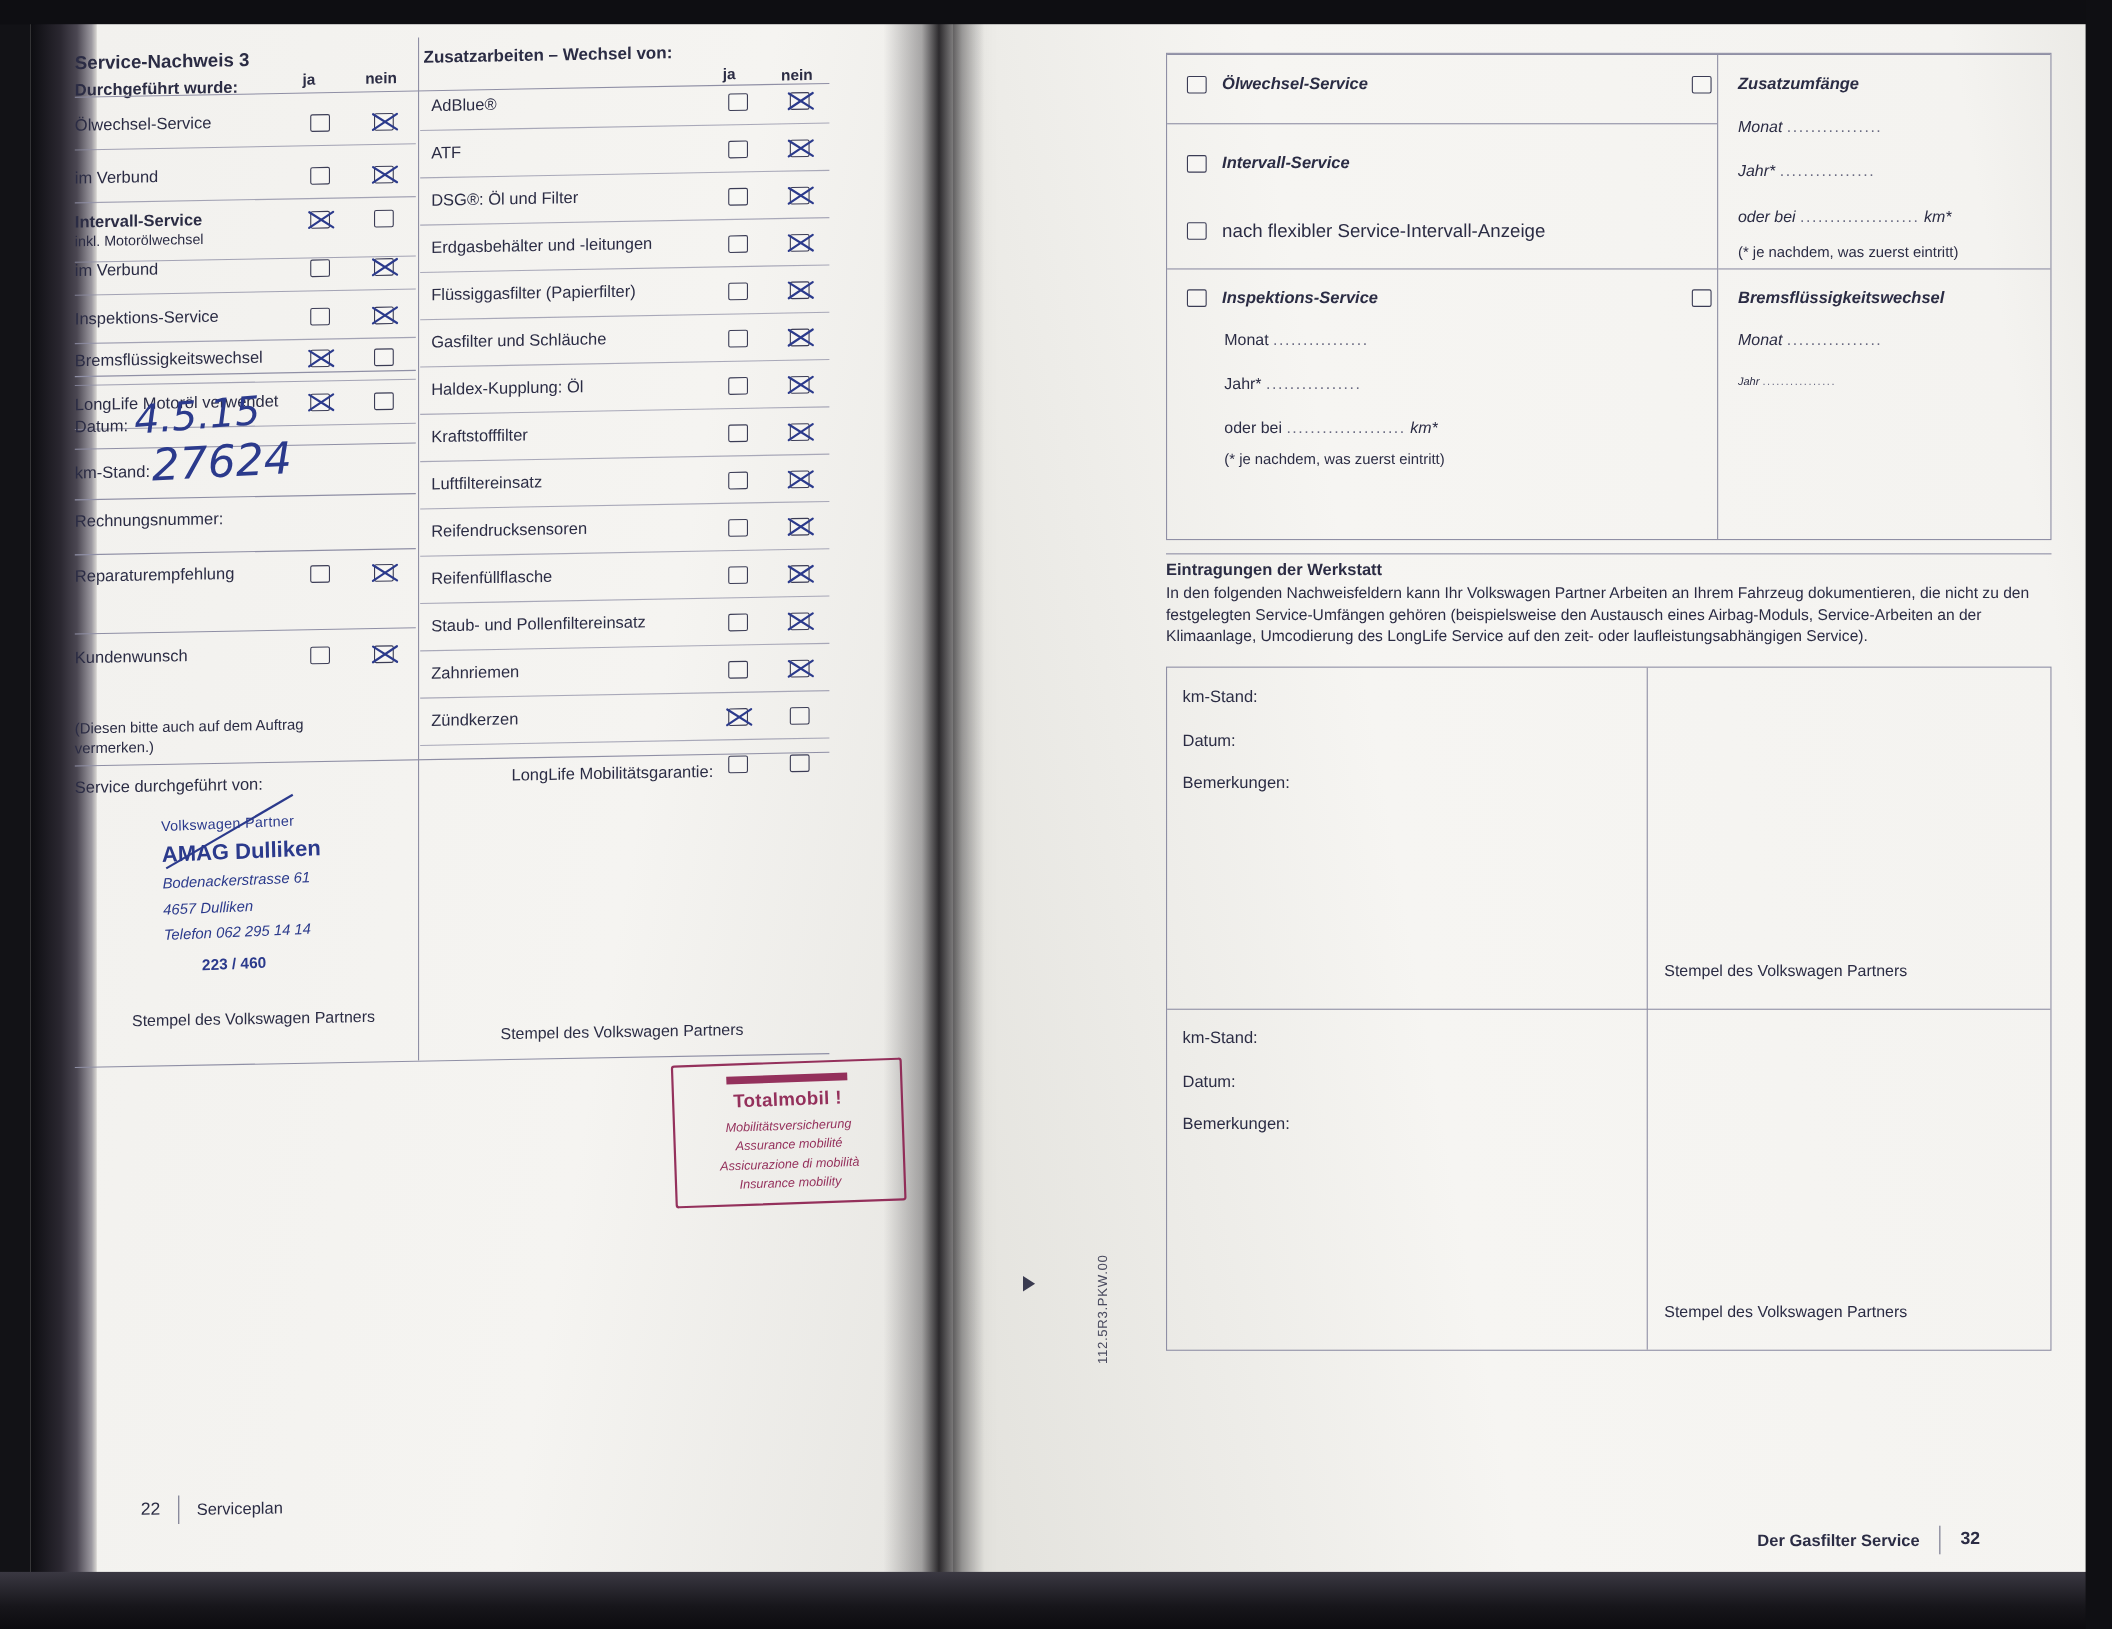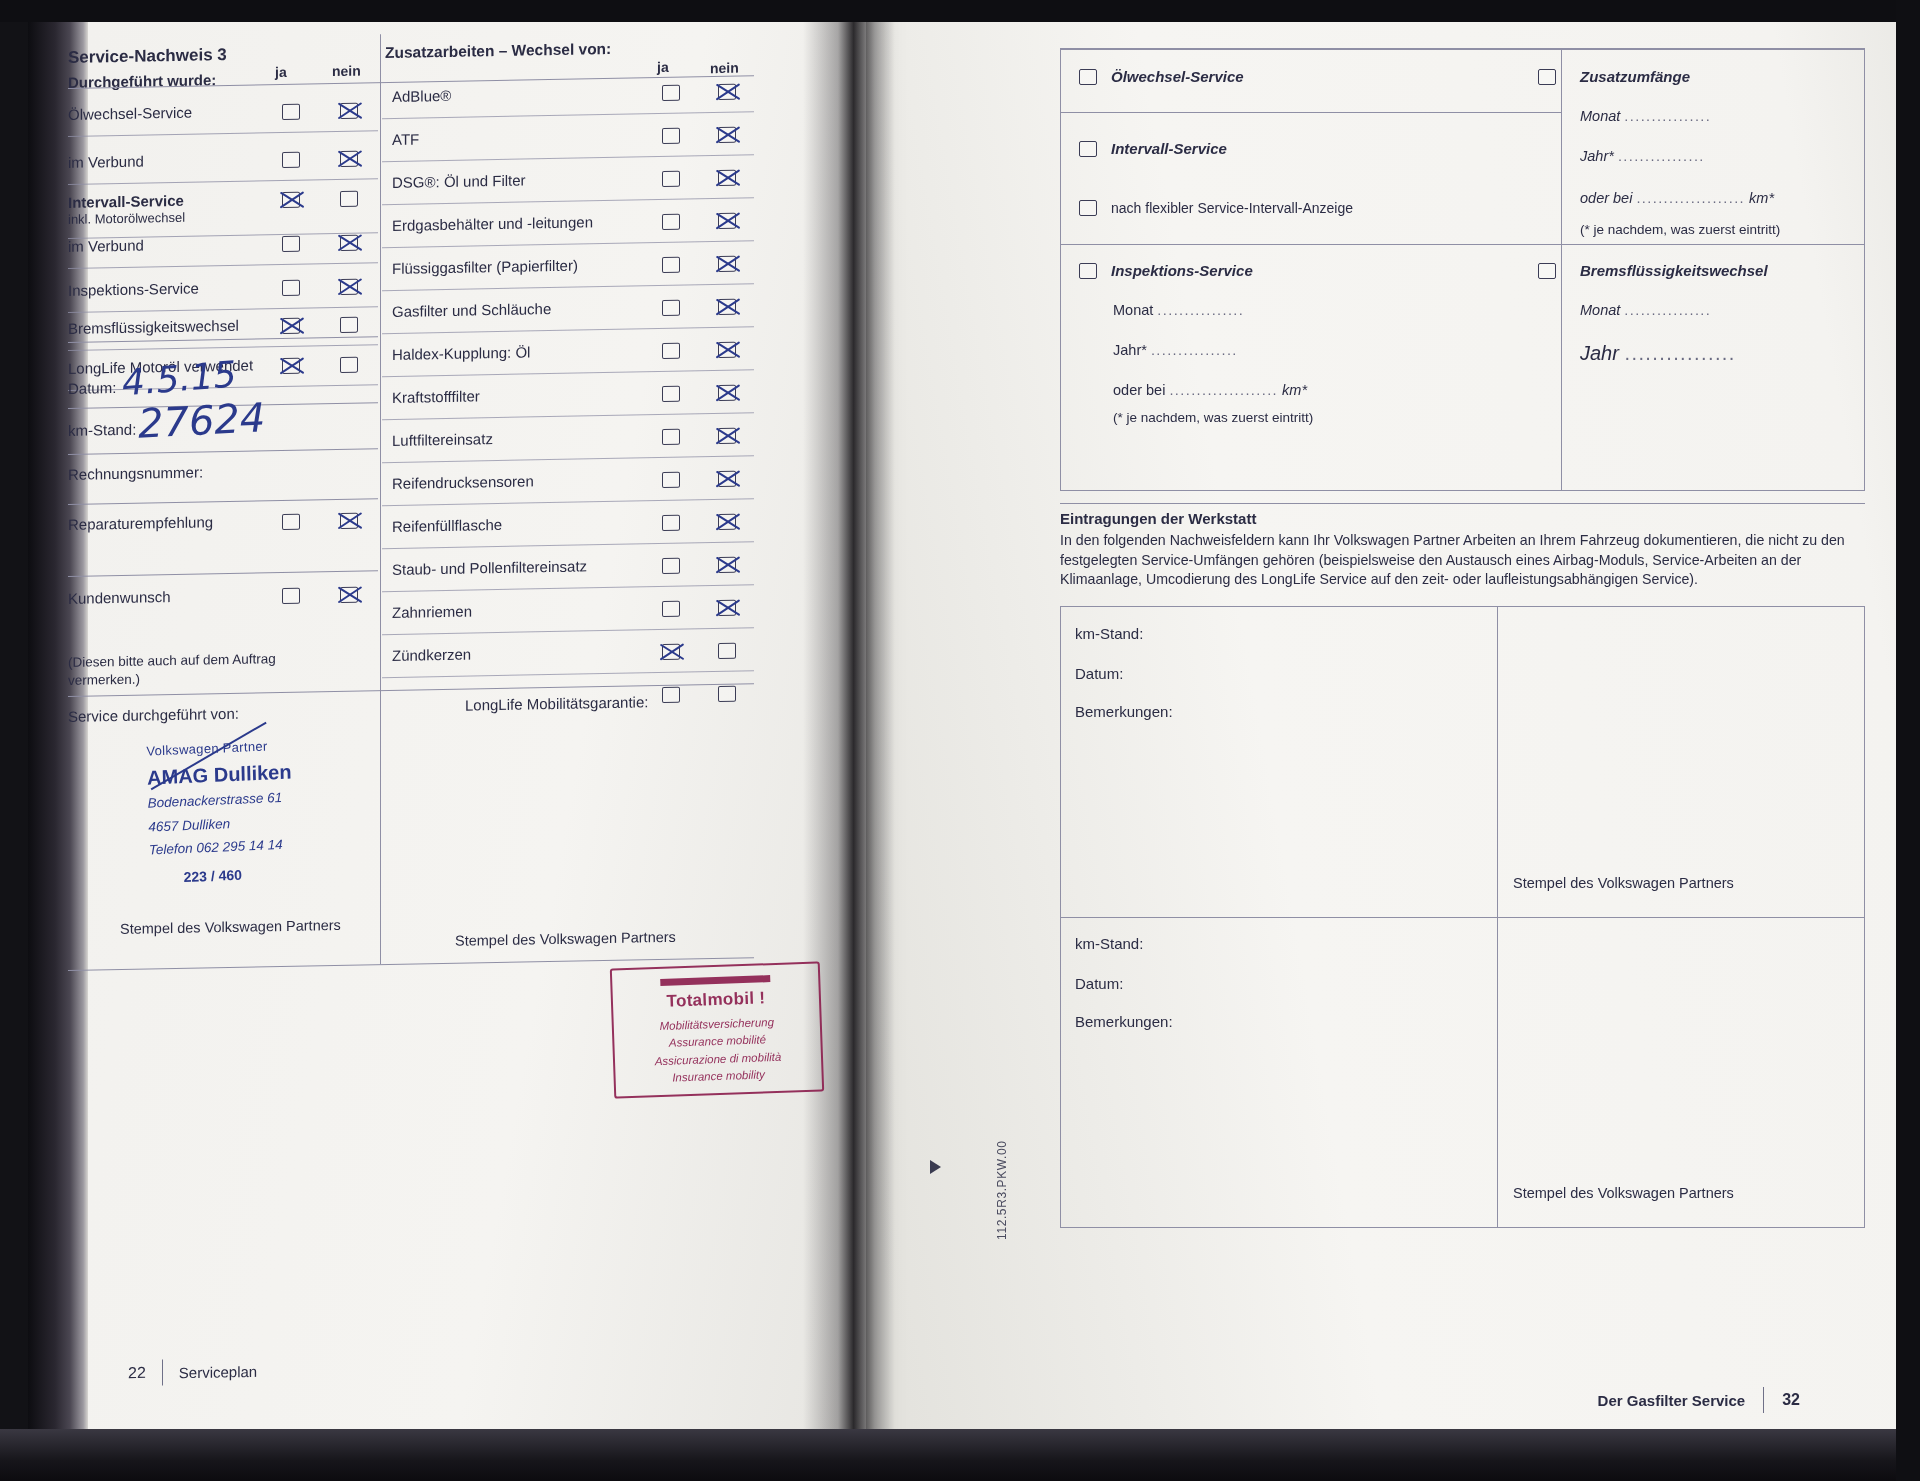--- a/index.html
+++ b/index.html
@@ -269,21 +269,21 @@
             <span class="cb"></span>
             <span style="font-size:15px;font-weight:bold;font-style:italic;color:#2b2c44;">Ölwechsel-Service</span>
           </div>
           <div style="position:absolute;left:0;right:0;top:62px;height:1px;background:#8f8fa5;"></div>
           <div style="position:absolute;left:18px;top:90px;display:flex;align-items:center;gap:14px;">
             <span class="cb"></span>
             <span style="font-size:15px;font-weight:bold;font-style:italic;color:#2b2c44;">Intervall-Service</span>
           </div>
           <div style="position:absolute;left:18px;top:150px;display:flex;align-items:center;gap:14px;">
             <span class="cb"></span>
-            <span style="font-size:14px;color:#2b2c44;">nach flexibler Service-Intervall-Anzeige</span>
+            <span style="font-size:17px;color:#2b2c44;">nach flexibler Service-Intervall-Anzeige</span>
           </div>
           <div style="position:absolute;left:0;right:0;top:194px;height:1px;background:#8f8fa5;"></div>
           <div style="position:absolute;left:18px;top:212px;display:flex;align-items:center;gap:14px;">
             <span class="cb"></span>
             <span style="font-size:15px;font-weight:bold;font-style:italic;color:#2b2c44;">Inspektions-Service</span>
           </div>
           <div style="position:absolute;left:52px;top:252px;font-size:14.5px;color:#2b2c44;">
             <span>Monat</span>
             <span class="dots">................</span>
           </div>
@@ -322,21 +322,21 @@
           <div style="position:absolute;left:18px;top:172px;font-size:13.5px;color:#2b2c44;">(* je nachdem, was zuerst eintritt)</div>
           <div style="position:absolute;left:0;right:0;top:194px;height:1px;background:#8f8fa5;"></div>
           <div style="position:absolute;left:18px;top:212px;display:flex;align-items:center;gap:14px;">
             <span class="cb" style="position:absolute;left:-42px;top:1px;"></span>
             <span style="font-size:15px;font-weight:bold;font-style:italic;color:#2b2c44;">Bremsflüssigkeitswechsel</span>
           </div>
           <div style="position:absolute;left:18px;top:252px;font-size:14.5px;color:#2b2c44;">
             <span style="font-style:italic;">Monat</span>
             <span class="dots">................</span>
           </div>
-          <div style="position:absolute;left:18px;top:292px;font-size:20px;color:#2b2c44;">
+          <div style="position:absolute;left:18px;top:292px;font-size:10px;color:#2b2c44;">
             <span style="font-style:italic;">Jahr</span>
             <span class="dots">................</span>
           </div>
         </div>
       </div>
     </div>
 
     <div style="margin-top:12px;">
       <div style="height:1px;background:#8f8fa5;"></div>
       <div class="ws-title" style="margin-top:6px;">Eintragungen der Werkstatt</div>

